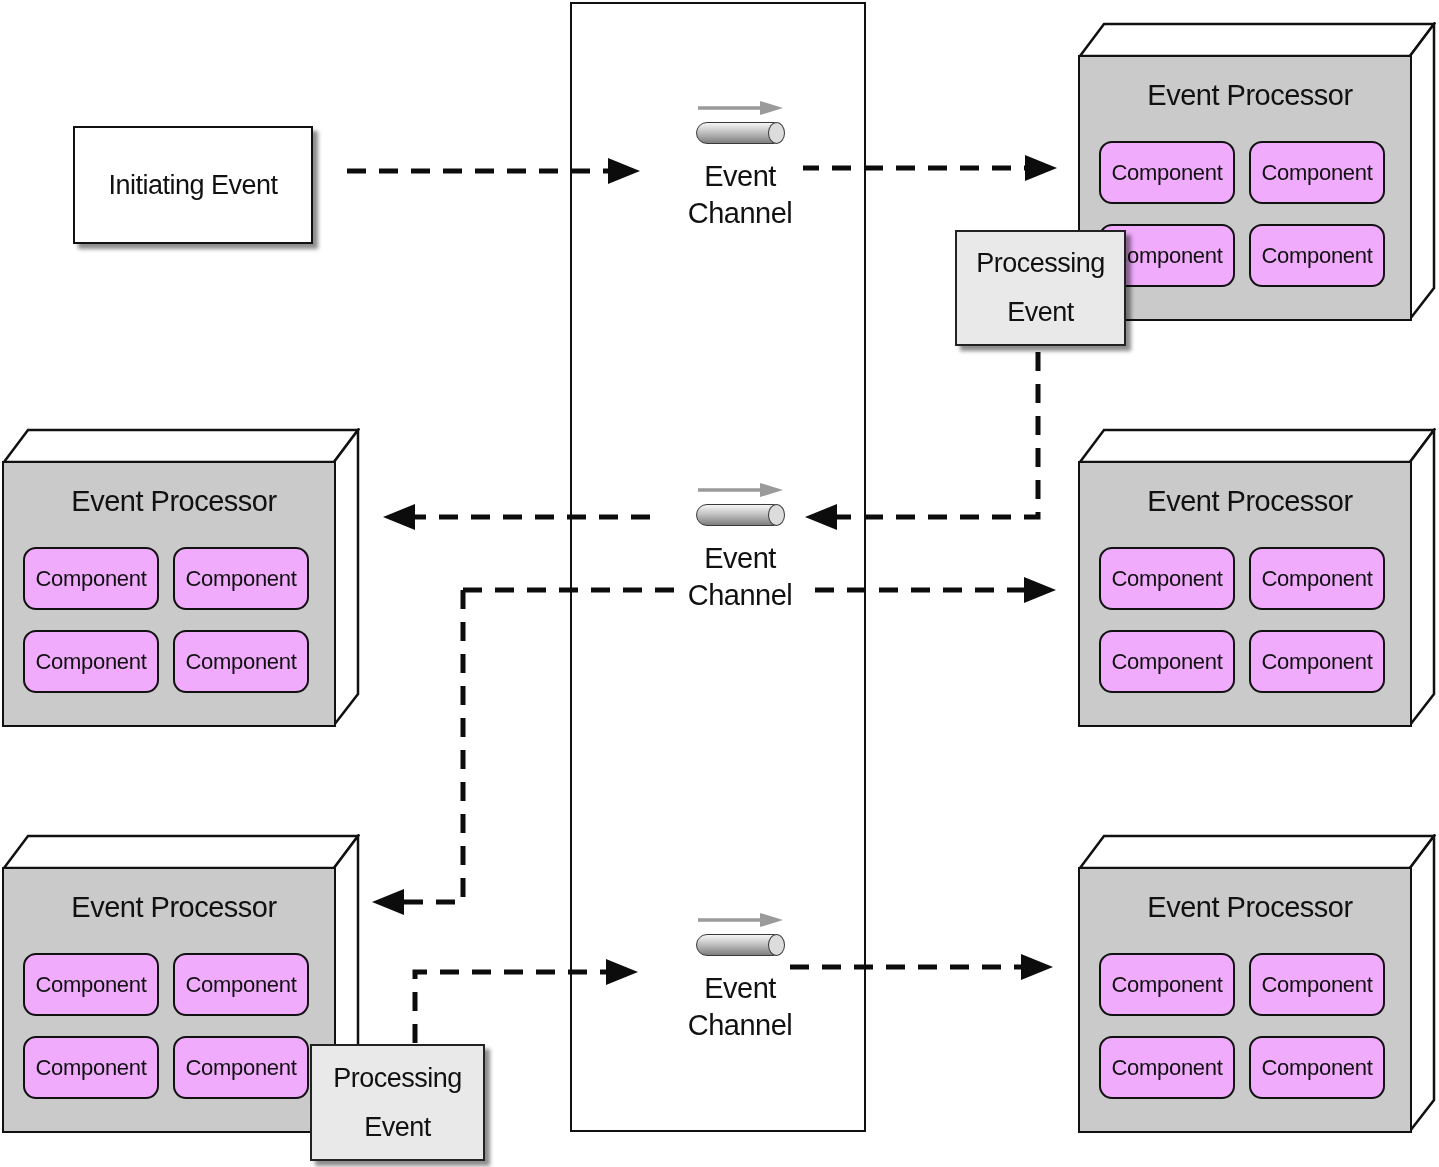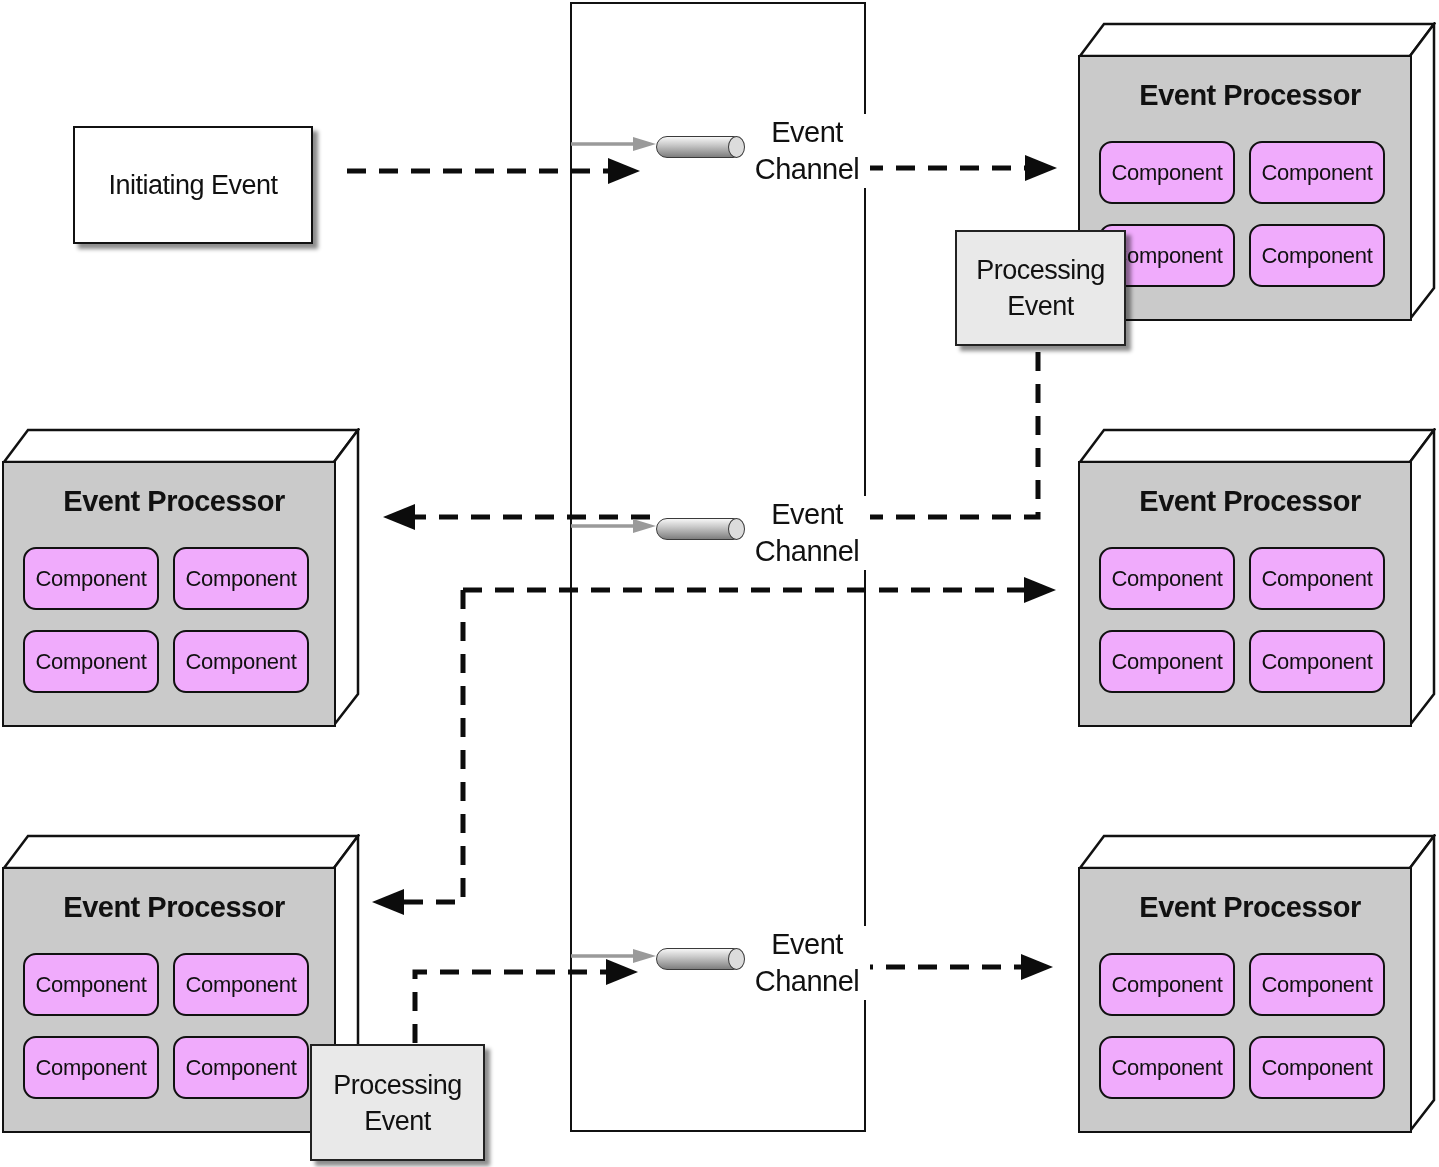--- a/index.html
+++ b/index.html
@@ -13,21 +13,21 @@
     background:#ffffff;border:2.5px solid #111;box-sizing:border-box;z-index:1;
   }
   
   .proc{position:absolute;width:358px;height:299px;z-index:2;}
   .proc svg.p3d{position:absolute;left:0;top:0;}
   .pface{
     position:absolute;left:0;top:33px;width:334px;height:266px;box-sizing:border-box;
     background:#cacaca;border:2.5px solid #111;
   }
   .ptitle{
-    margin-top:22px;text-align:center;font-size:29px;font-weight:700;letter-spacing:-0.5px;color:#111;padding-left:10px;
+    margin-top:22px;text-align:center;font-size:29px;font-weight:400;letter-spacing:-0.5px;color:#111;padding-left:10px;
   }
   .pgrid{
     position:absolute;left:19px;top:84px;
     display:grid;grid-template-columns:136px 136px;grid-auto-rows:63px;gap:20px 14px;
   }
   .component{
     background:#f0abfc;border:2.5px solid #111;border-radius:13px;box-sizing:border-box;
     display:flex;align-items:center;justify-content:center;
     font-size:22px;letter-spacing:-0.3px;color:#111;
   }
@@ -35,26 +35,26 @@
   .evbox{
     position:absolute;background:#ffffff;border:2.5px solid #111;box-sizing:border-box;
     box-shadow:5px 5px 4px rgba(0,0,0,0.45);
     display:flex;align-items:center;justify-content:center;text-align:right;
     font-size:27px;letter-spacing:-0.5px;z-index:2;margin-top:16px;
   }
   .pebox{
     position:absolute;background:#e9e9e9;border:2px solid #222;box-sizing:border-box;
     box-shadow:5px 5px 4px rgba(0,0,0,0.45);
     display:flex;align-items:center;justify-content:center;text-align:center;
-    font-size:27px;line-height:36px;letter-spacing:-0.5px;z-index:6;
+    font-size:27px;line-height:49px;letter-spacing:-0.5px;z-index:6;
   }
   .pebox .lbl{width:130px;}
   
   .channel{
-    position:absolute;left:570px;width:340px;display:flex;flex-direction:row;align-items:center;z-index:4;
+    position:absolute;left:570px;width:340px;display:flex;flex-direction:column;align-items:center;z-index:4;
   }
   .pipe{position:relative;width:88px;height:22px;margin-top:6px;}
   .pipe .body{
     position:absolute;left:0;top:0;width:88px;height:22px;border-radius:11px;box-sizing:border-box;
     background:linear-gradient(to bottom,#f6f6f6 0%,#c6c6c6 42%,#7e7e7e 100%);
     border:1.5px solid #3a3a3a;
   }
   .pipe .cap{
     position:absolute;right:-1px;top:0;width:17px;height:22px;border-radius:50%;box-sizing:border-box;
     background:#dcdcdc;border:1.5px solid #3a3a3a;

